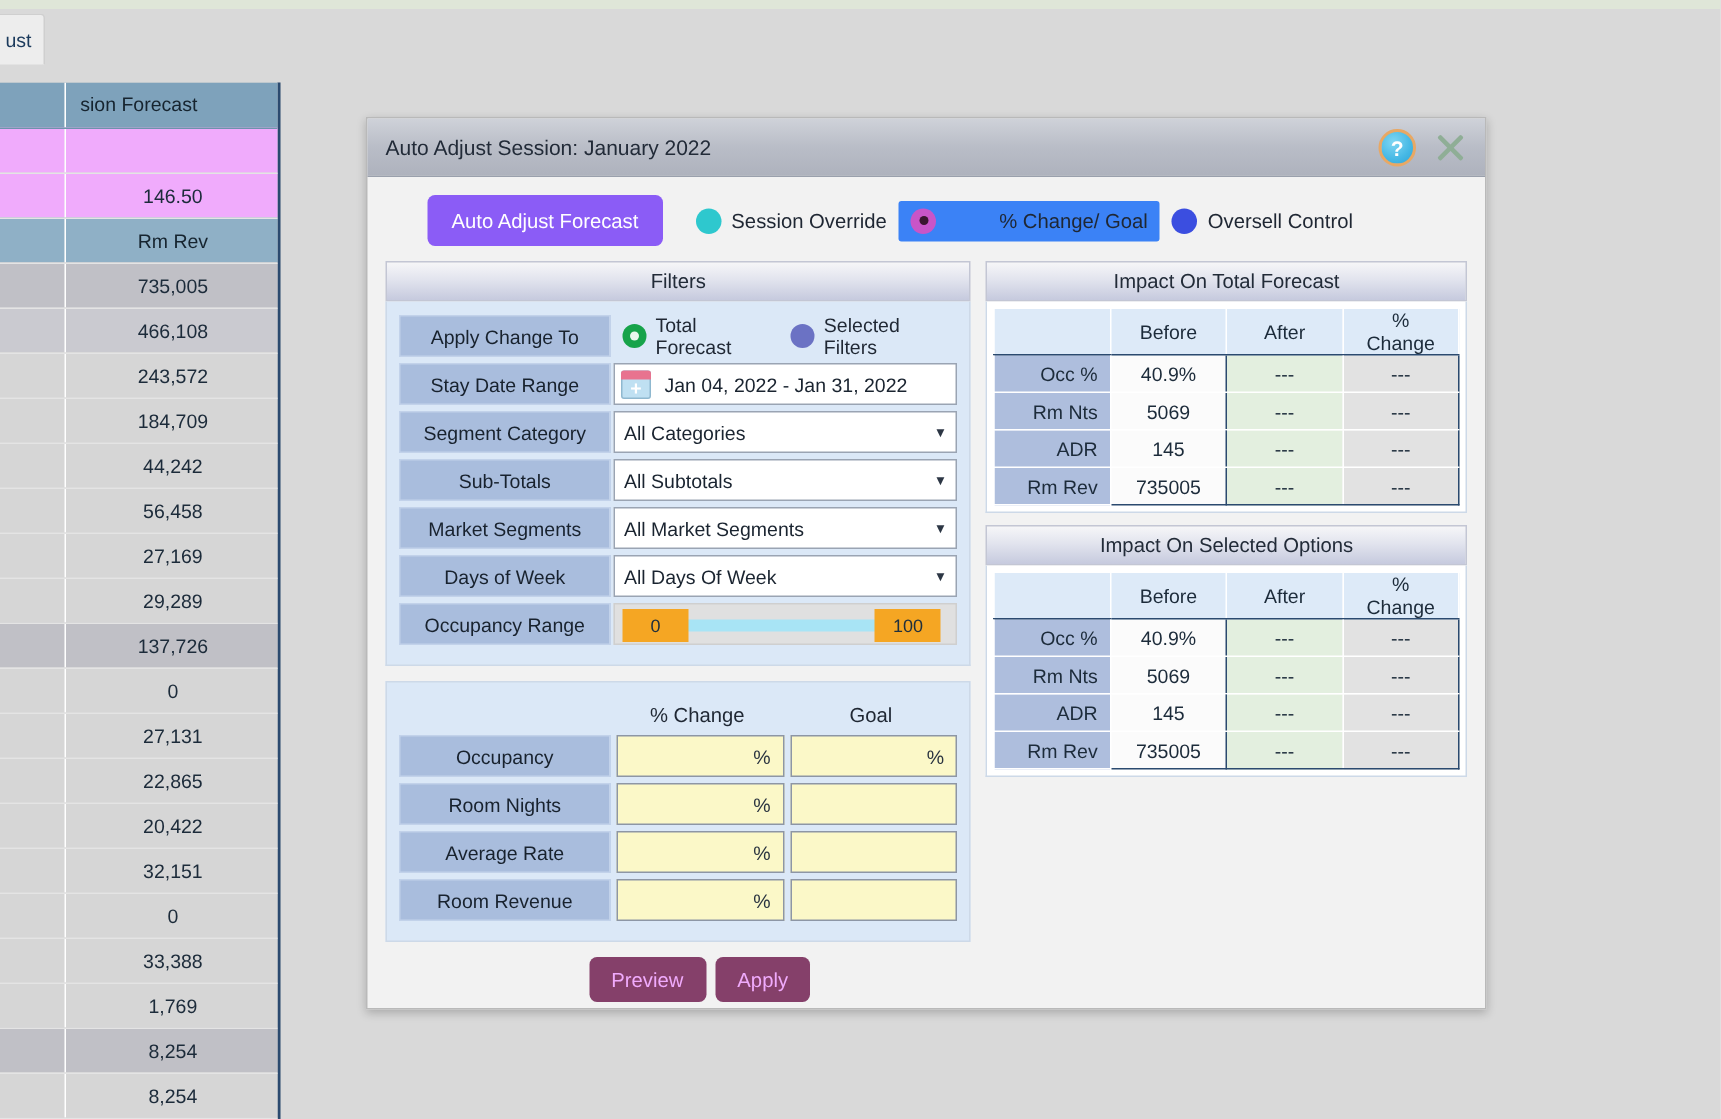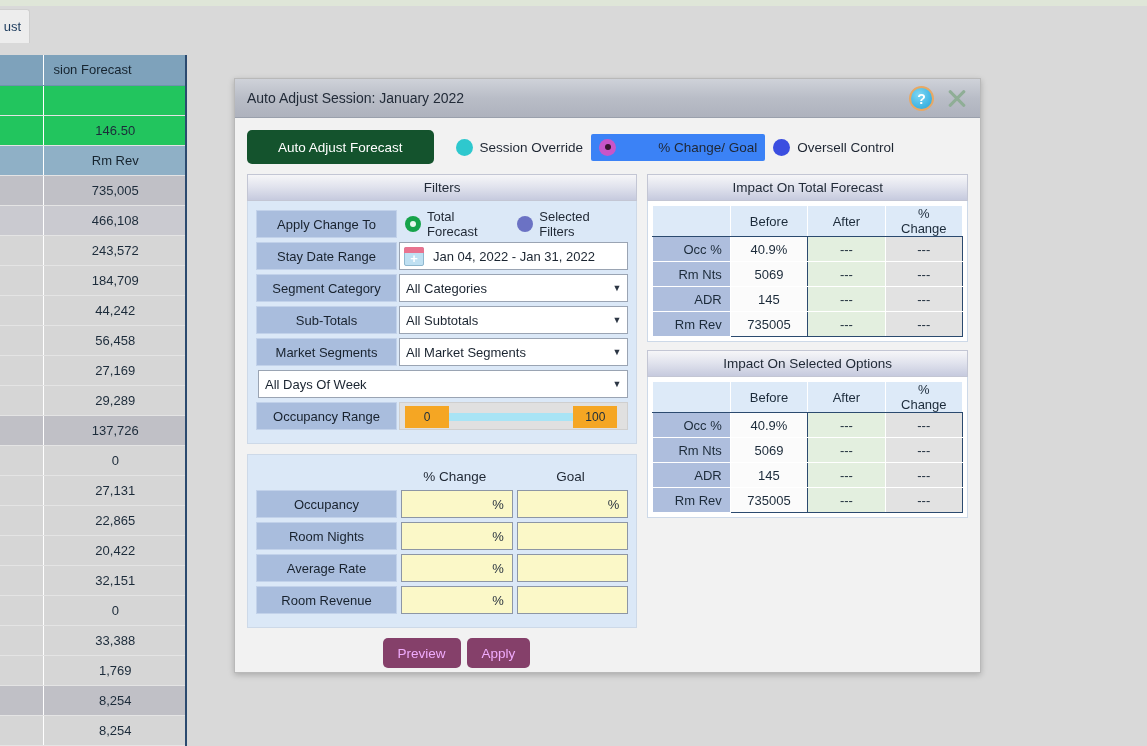--- a/index.html
+++ b/index.html
@@ -45,29 +45,29 @@
     text-align: center; padding: 0 10px;
     border-bottom: 1px solid #e4e4e4;
     white-space: nowrap;
   }
   .bg-grid .col-a { width: 143px; }
   .bg-grid .col-b { width: 144px; border-left: 1px solid #ffffff; }
   .bg-grid tr.hdr-dark td {
     background: #7ea2bb; color: #16242f; font-size: 13px;
     text-align: left; border-bottom: 1px solid #6e93ad;
   }
-  .bg-grid tr.tot-light td { background: #22c55e; }
+  .bg-grid tr.tot-light td { background: #f0abfc; }
   .bg-grid tr.sub-hdr td { background: #8fb0c6; color: #16242f; }
   .bg-grid tr.r-dark td { background: #c0c0c6; }
   .bg-grid tr.r-light td { background: #d6d6d6; }
   .bg-grid tr.r-mid td  { background: #cacad0; }
 
   
   .dialog {
-    position: absolute; left: 234px; top: 78px;
+    position: absolute; left: 244px; top: 78px;
     width: 747px; height: 595px;
     background: #f2f2f2;
     border: 1px solid #b9b9b9;
     box-shadow: 0 2px 6px rgba(0,0,0,0.22);
   }
   .dlg-title {
     position: relative;
     height: 39px;
     background: linear-gradient(to bottom, #cfd2d9 0%, #b9bdc7 50%, #aeb2bd 100%);
     border-bottom: 1px solid #9aa0ac;
@@ -96,24 +96,24 @@
     width: 22px; height: 3px; background: #8fae96; border-radius: 1px;
   }
   .close-icon::before { transform: rotate(45deg); }
   .close-icon::after  { transform: rotate(-45deg); }
 
   .dlg-body { padding: 10px 12px 12px 12px; position: relative; height: 554px; }
 
   
   .mode-bar { display: flex; align-items: center; height: 38px; gap: 0; }
   .aaf-btn {
-    background: #14532d; color: #ffffff; border: none;
-    border-radius: 5px; height: 34px; padding: 0 31px;
+    background: #8b5cf6; color: #ffffff; border: none;
+    border-radius: 5px; height: 34px; padding: 0 16px;
     font-size: 13.5px; font-family: "Liberation Sans", sans-serif;
-    cursor: pointer; margin-right: 14px;
+    cursor: pointer; margin-right: 14px; margin-left: 28px;
   }
   .mode-opt {
     display: flex; align-items: center; gap: 7px;
     padding: 5px 8px; font-size: 13.5px; color: #1f2733; cursor: pointer;
     border-radius: 2px;
   }
   .mode-opt.active { background: #3b82f6; gap: 42px; }
   .dot { width: 17px; height: 17px; border-radius: 50%; display:inline-block; flex: none; }
   .dot.cyan { background: #2ec8ce; }
   .dot.magenta {
@@ -448,20 +448,21 @@
               <div class="flabel">Market Segments</div>
               <div class="fctl">
                 <div class="sel">
                   <span>All Market Segments</span>
                   <span class="caret">▼</span>
                 </div>
               </div>
             </div>
 
             <div class="frow">
+              <div class="flabel">Days of Week</div>
               <div class="fctl">
                 <div class="sel">
                   <span>All Days Of Week</span>
                   <span class="caret">▼</span>
                 </div>
               </div>
             </div>
 
             <div class="frow">
               <div class="flabel">Occupancy Range</div>

